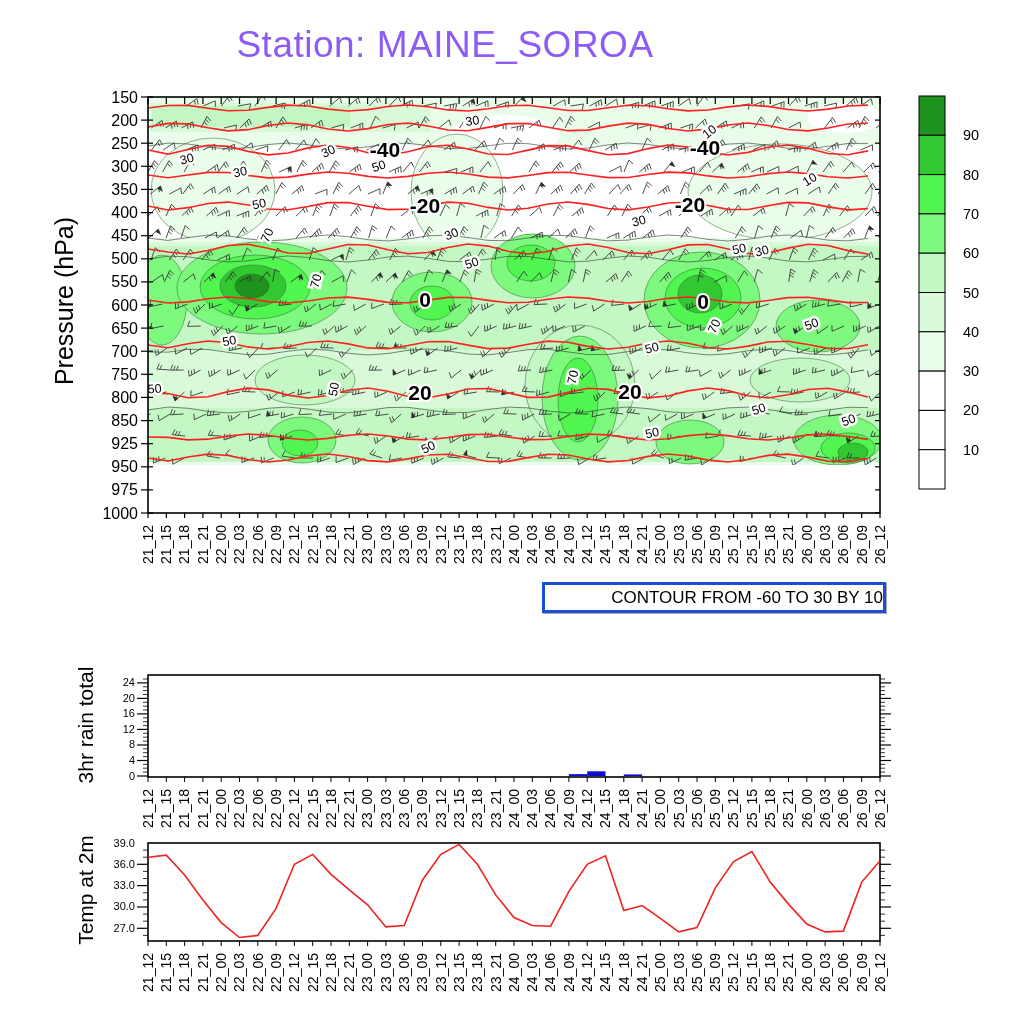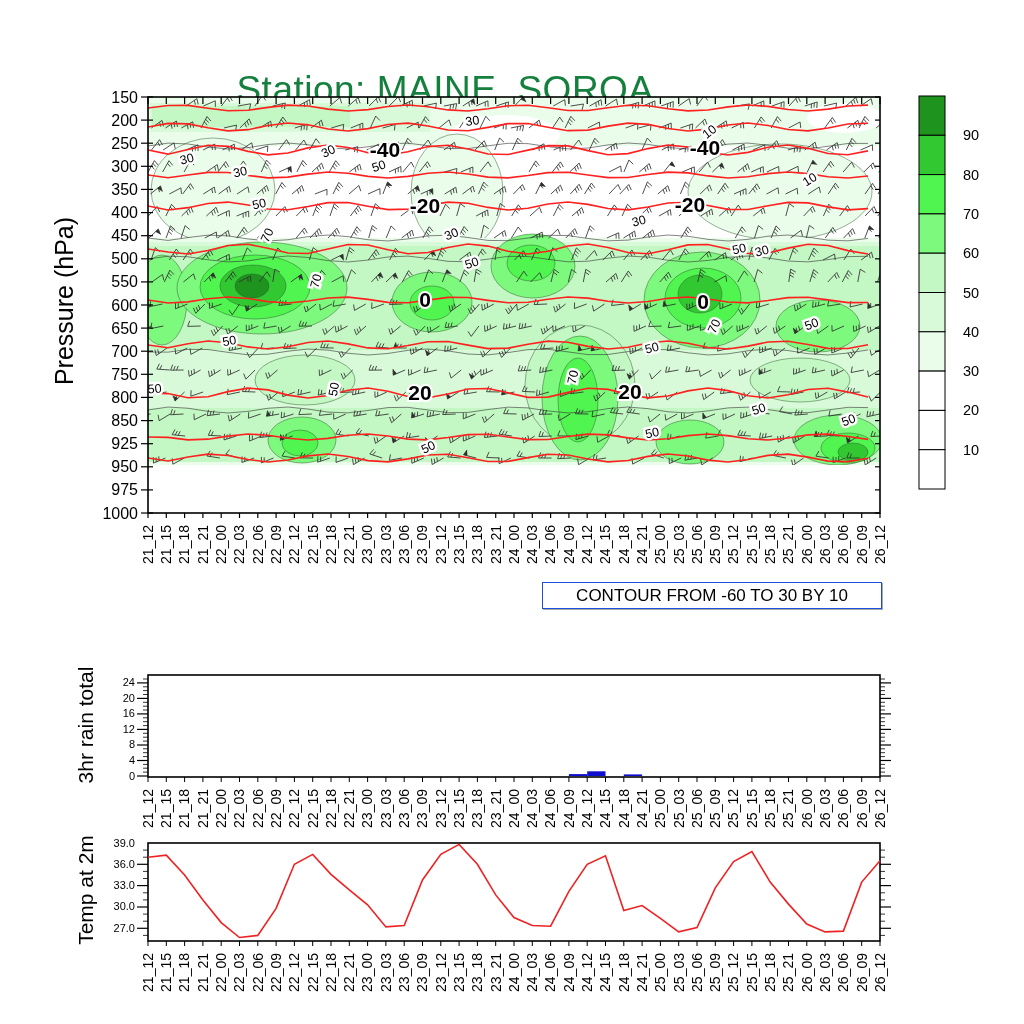--- a/index.html
+++ b/index.html
@@ -1,27 +1,27 @@
 <!DOCTYPE html>
 <html><head>
 <meta charset="utf-8">
 <style>
   html,body{margin:0;padding:0;background:#fff;}
   .stage{position:relative;width:1024px;height:1024px;background:#fff;
          font-family:"Liberation Sans",sans-serif;overflow:hidden;}
   .page-title{position:absolute;top:24px;left:0;width:890px;text-align:center;
-              font-size:37px;color:#15803d;letter-spacing:.5px;margin-top:45px;}
+              font-size:37px;color:#8b5cf6;letter-spacing:.5px;}
   .vlab{position:absolute;width:300px;height:30px;line-height:30px;text-align:center;
         transform:rotate(-90deg);white-space:nowrap;color:#000;}
   .vlab.pressure{left:-86px;top:286px;font-size:25px;}
   .vlab.rain{left:-64px;top:710px;font-size:21px;}
   .vlab.temp{left:-64px;top:875px;font-size:21px;}
   .contour-note{position:absolute;left:542px;top:582px;width:338px;height:25px;
-                border:1px solid #1d4ed8;box-shadow:1px 1px 0 #aaa;line-height:25px;
-                text-align:center;font-size:17px;color:#000;background:#fff;}
+                border:3px solid #1d4ed8;box-shadow:1px 1px 0 #aaa;line-height:25px;
+                text-align:right;font-size:17px;color:#000;background:#fff;}
   svg{position:absolute;left:0;top:0;}
   svg text{font-family:"Liberation Sans",sans-serif;fill:#000;}
 </style>
 </head>
 <body>
 
 <div class="stage">
   <div class="page-title">Station: MAINE_SOROA</div>
   <div class="vlab pressure">Pressure (hPa)</div>
   <div class="vlab rain">3hr rain total</div>

